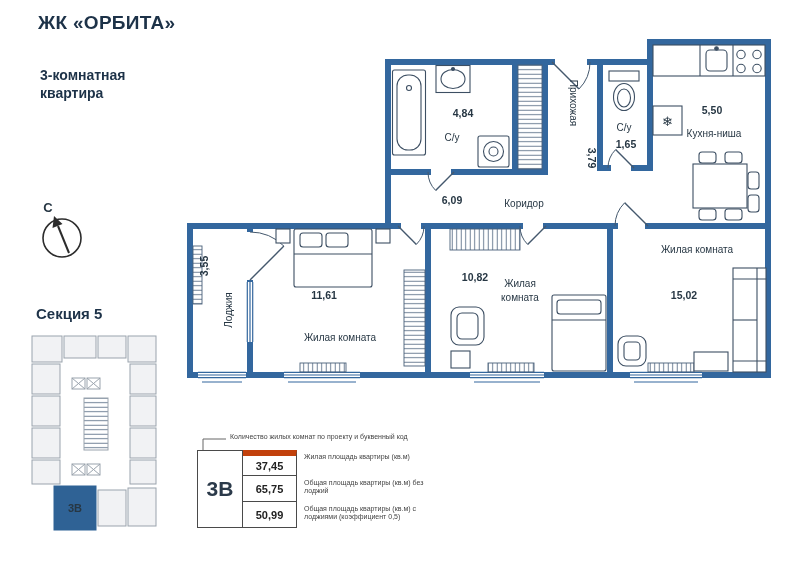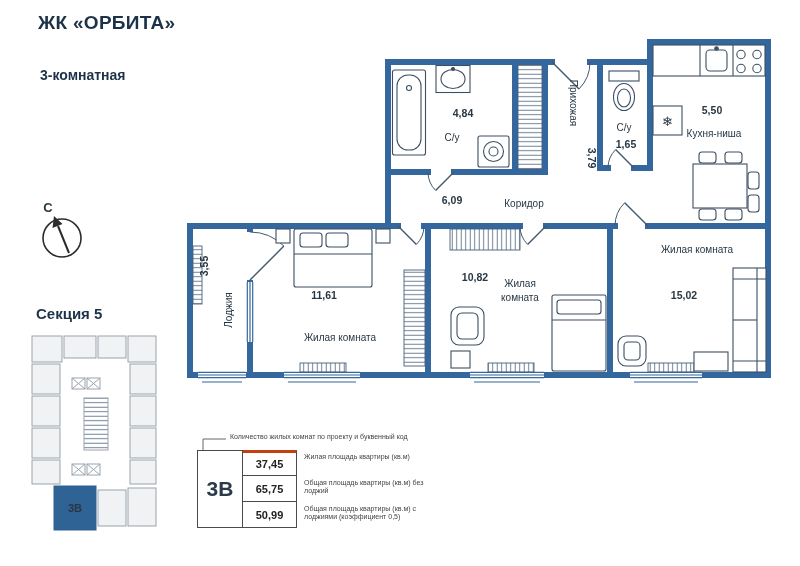--- a/index.html
+++ b/index.html
@@ -20,30 +20,31 @@
   .code-cell {
     grid-row:1 / 4; border:1px solid #4a4a4a;
     display:flex; align-items:center; justify-content:center;
     font-size:21px; font-weight:bold; color:#2b3a4a;
   }
   .val-cell {
     border-right:1px solid #4a4a4a; border-bottom:1px solid #4a4a4a;
     display:flex; align-items:center; justify-content:center;
     font-size:11px; font-weight:600; color:#222;
   }
-  .val-cell.first { border-top:3px solid #c2410c; }
+  .val-cell.first { border-top:6px solid #c2410c; }
   .lbl-cell { font-size:7px; color:#444; padding:3px 0 0 7px; line-height:1.2; width:128px; }
   svg text { fill:#273744; }
 </style>
 </head>
 <body>
 
 <div class="abs complex-title">ЖК «ОРБИТА»</div>
 <div class="abs apt-block">
   <div>3-комнатная</div>
+  <div>квартира</div>
 </div>
 <div class="abs section-title">Секция 5</div>
 
 <svg class="abs" style="left:0;top:0" width="800" height="566" viewBox="0 0 800 566">
   <defs>
     <pattern id="hh" width="4.5" height="4.5" patternUnits="userSpaceOnUse">
       <path d="M0,2.2 H4.5" stroke="#4a617a" stroke-width="0.8"></path>
     </pattern>
     <pattern id="hv" width="4.5" height="4.5" patternUnits="userSpaceOnUse">
       <path d="M2.2,0 V4.5" stroke="#4a617a" stroke-width="0.8"></path>

